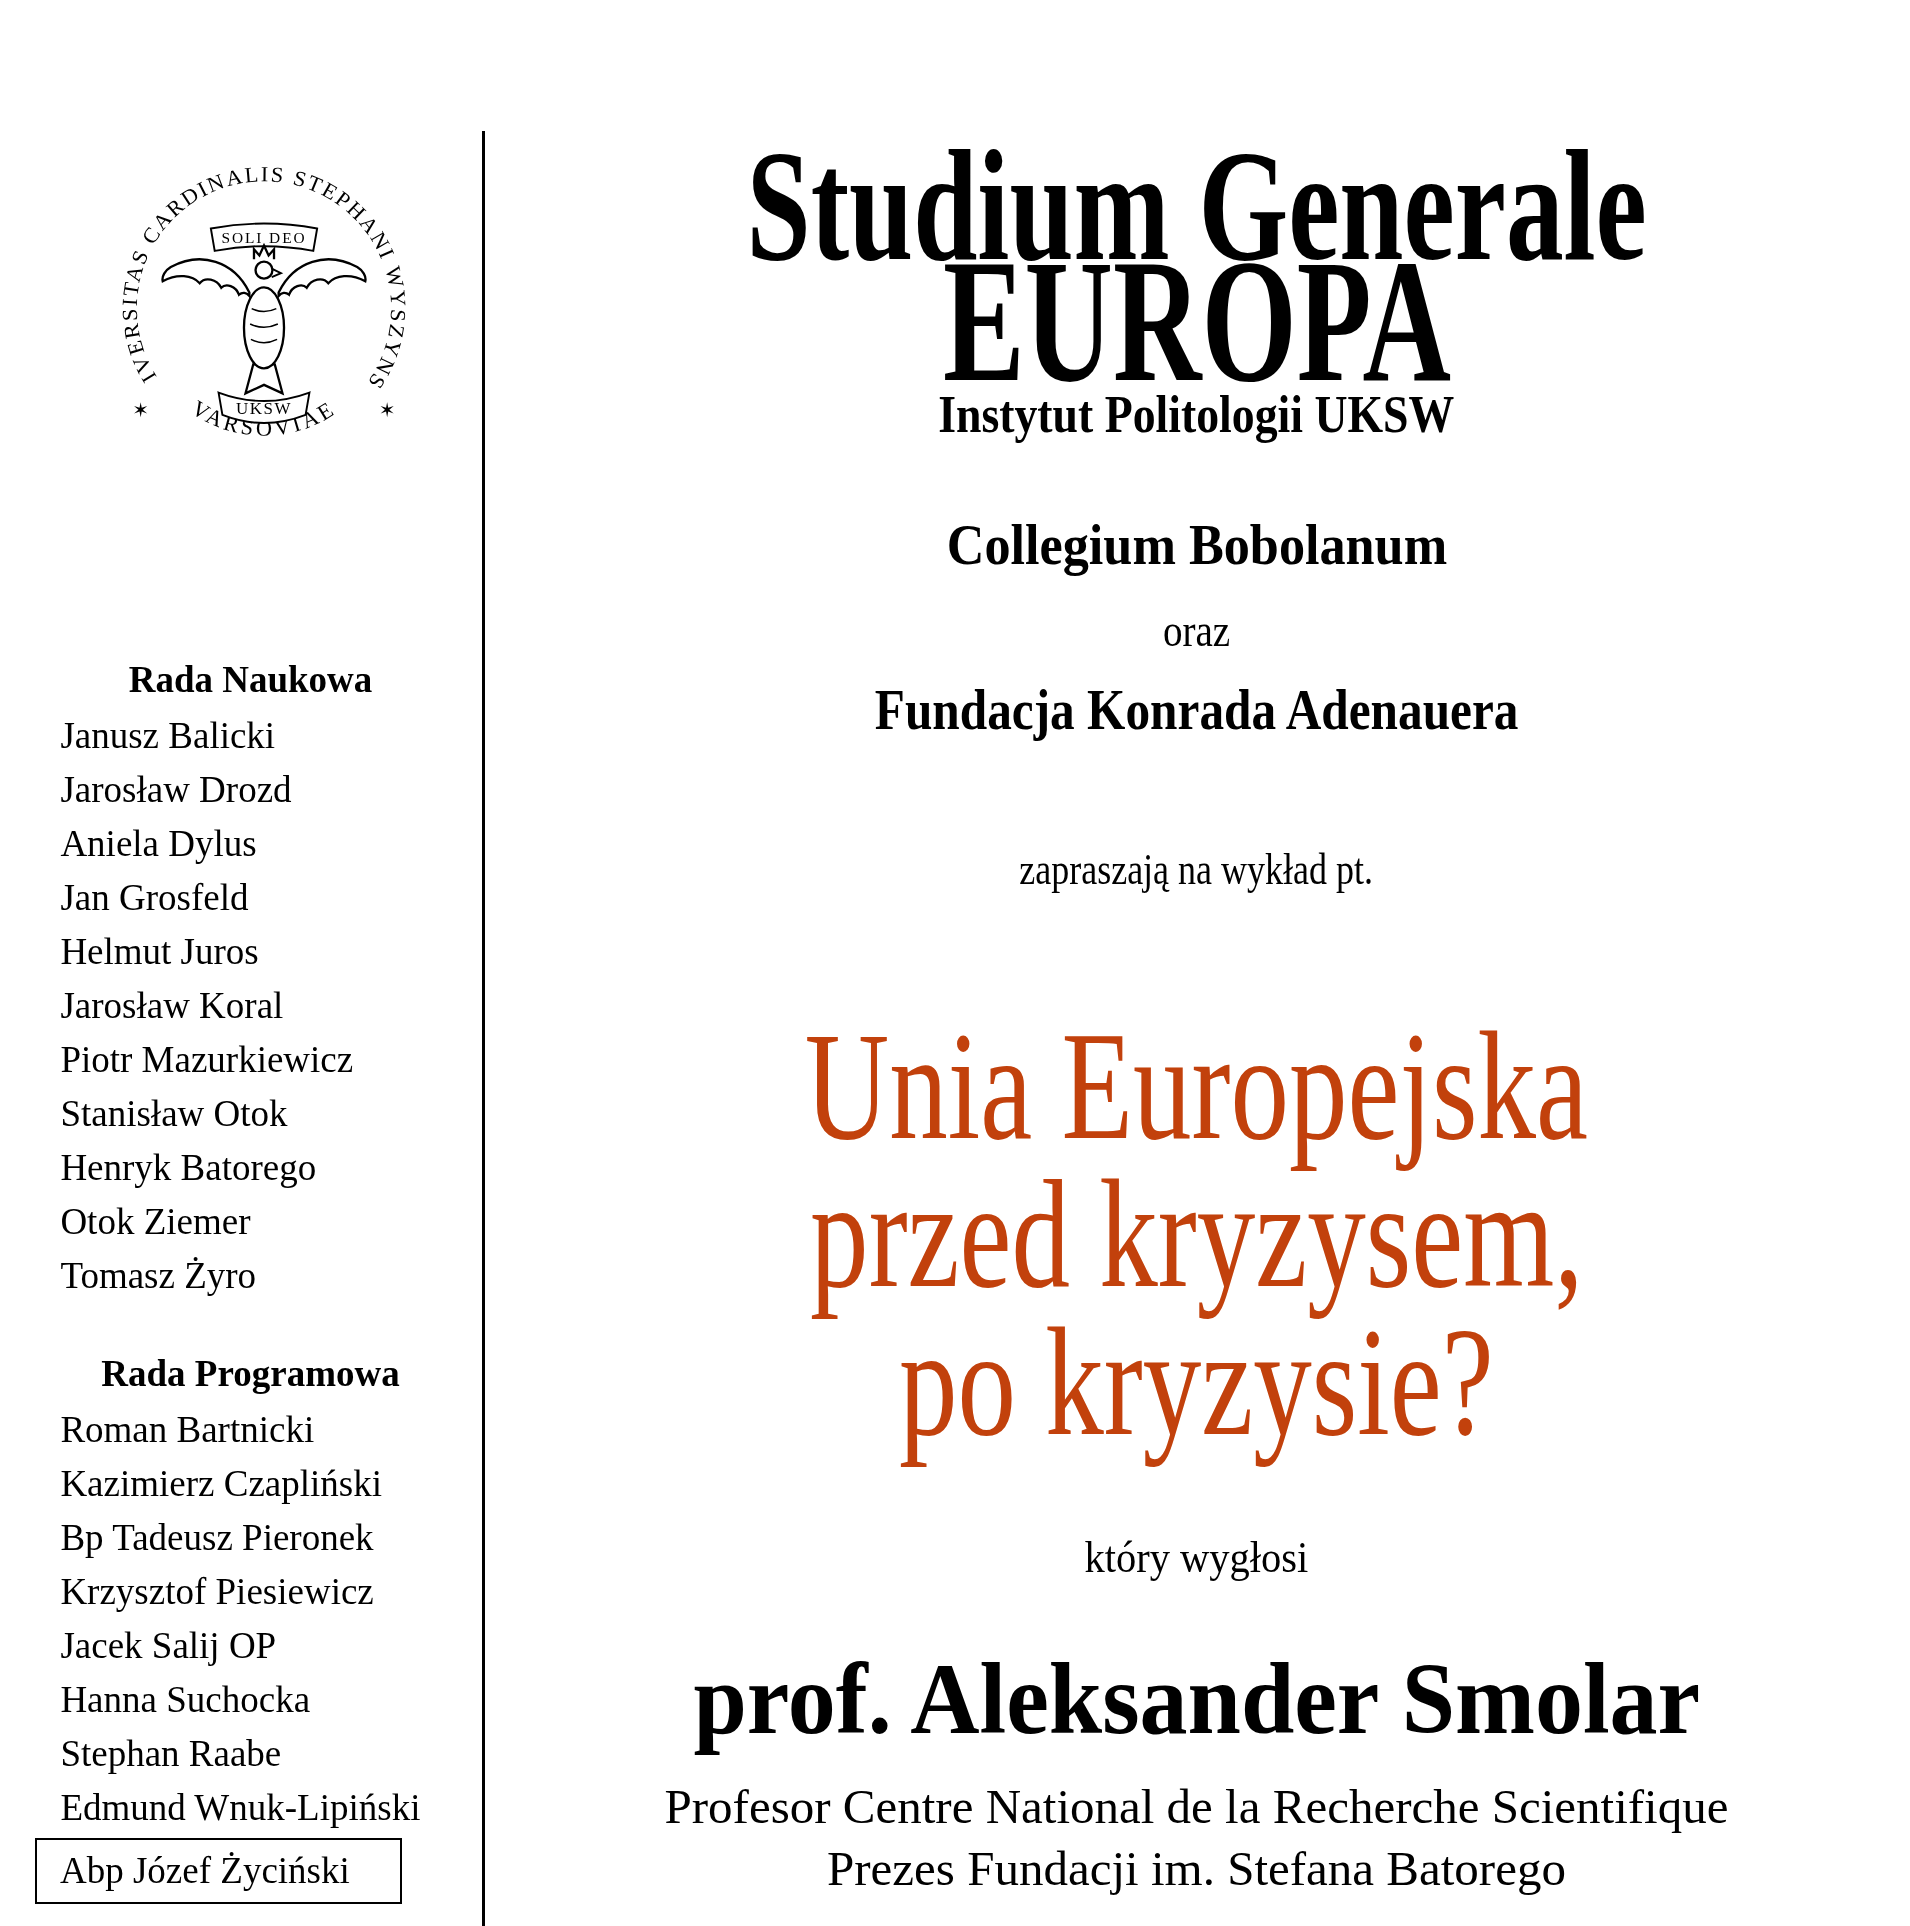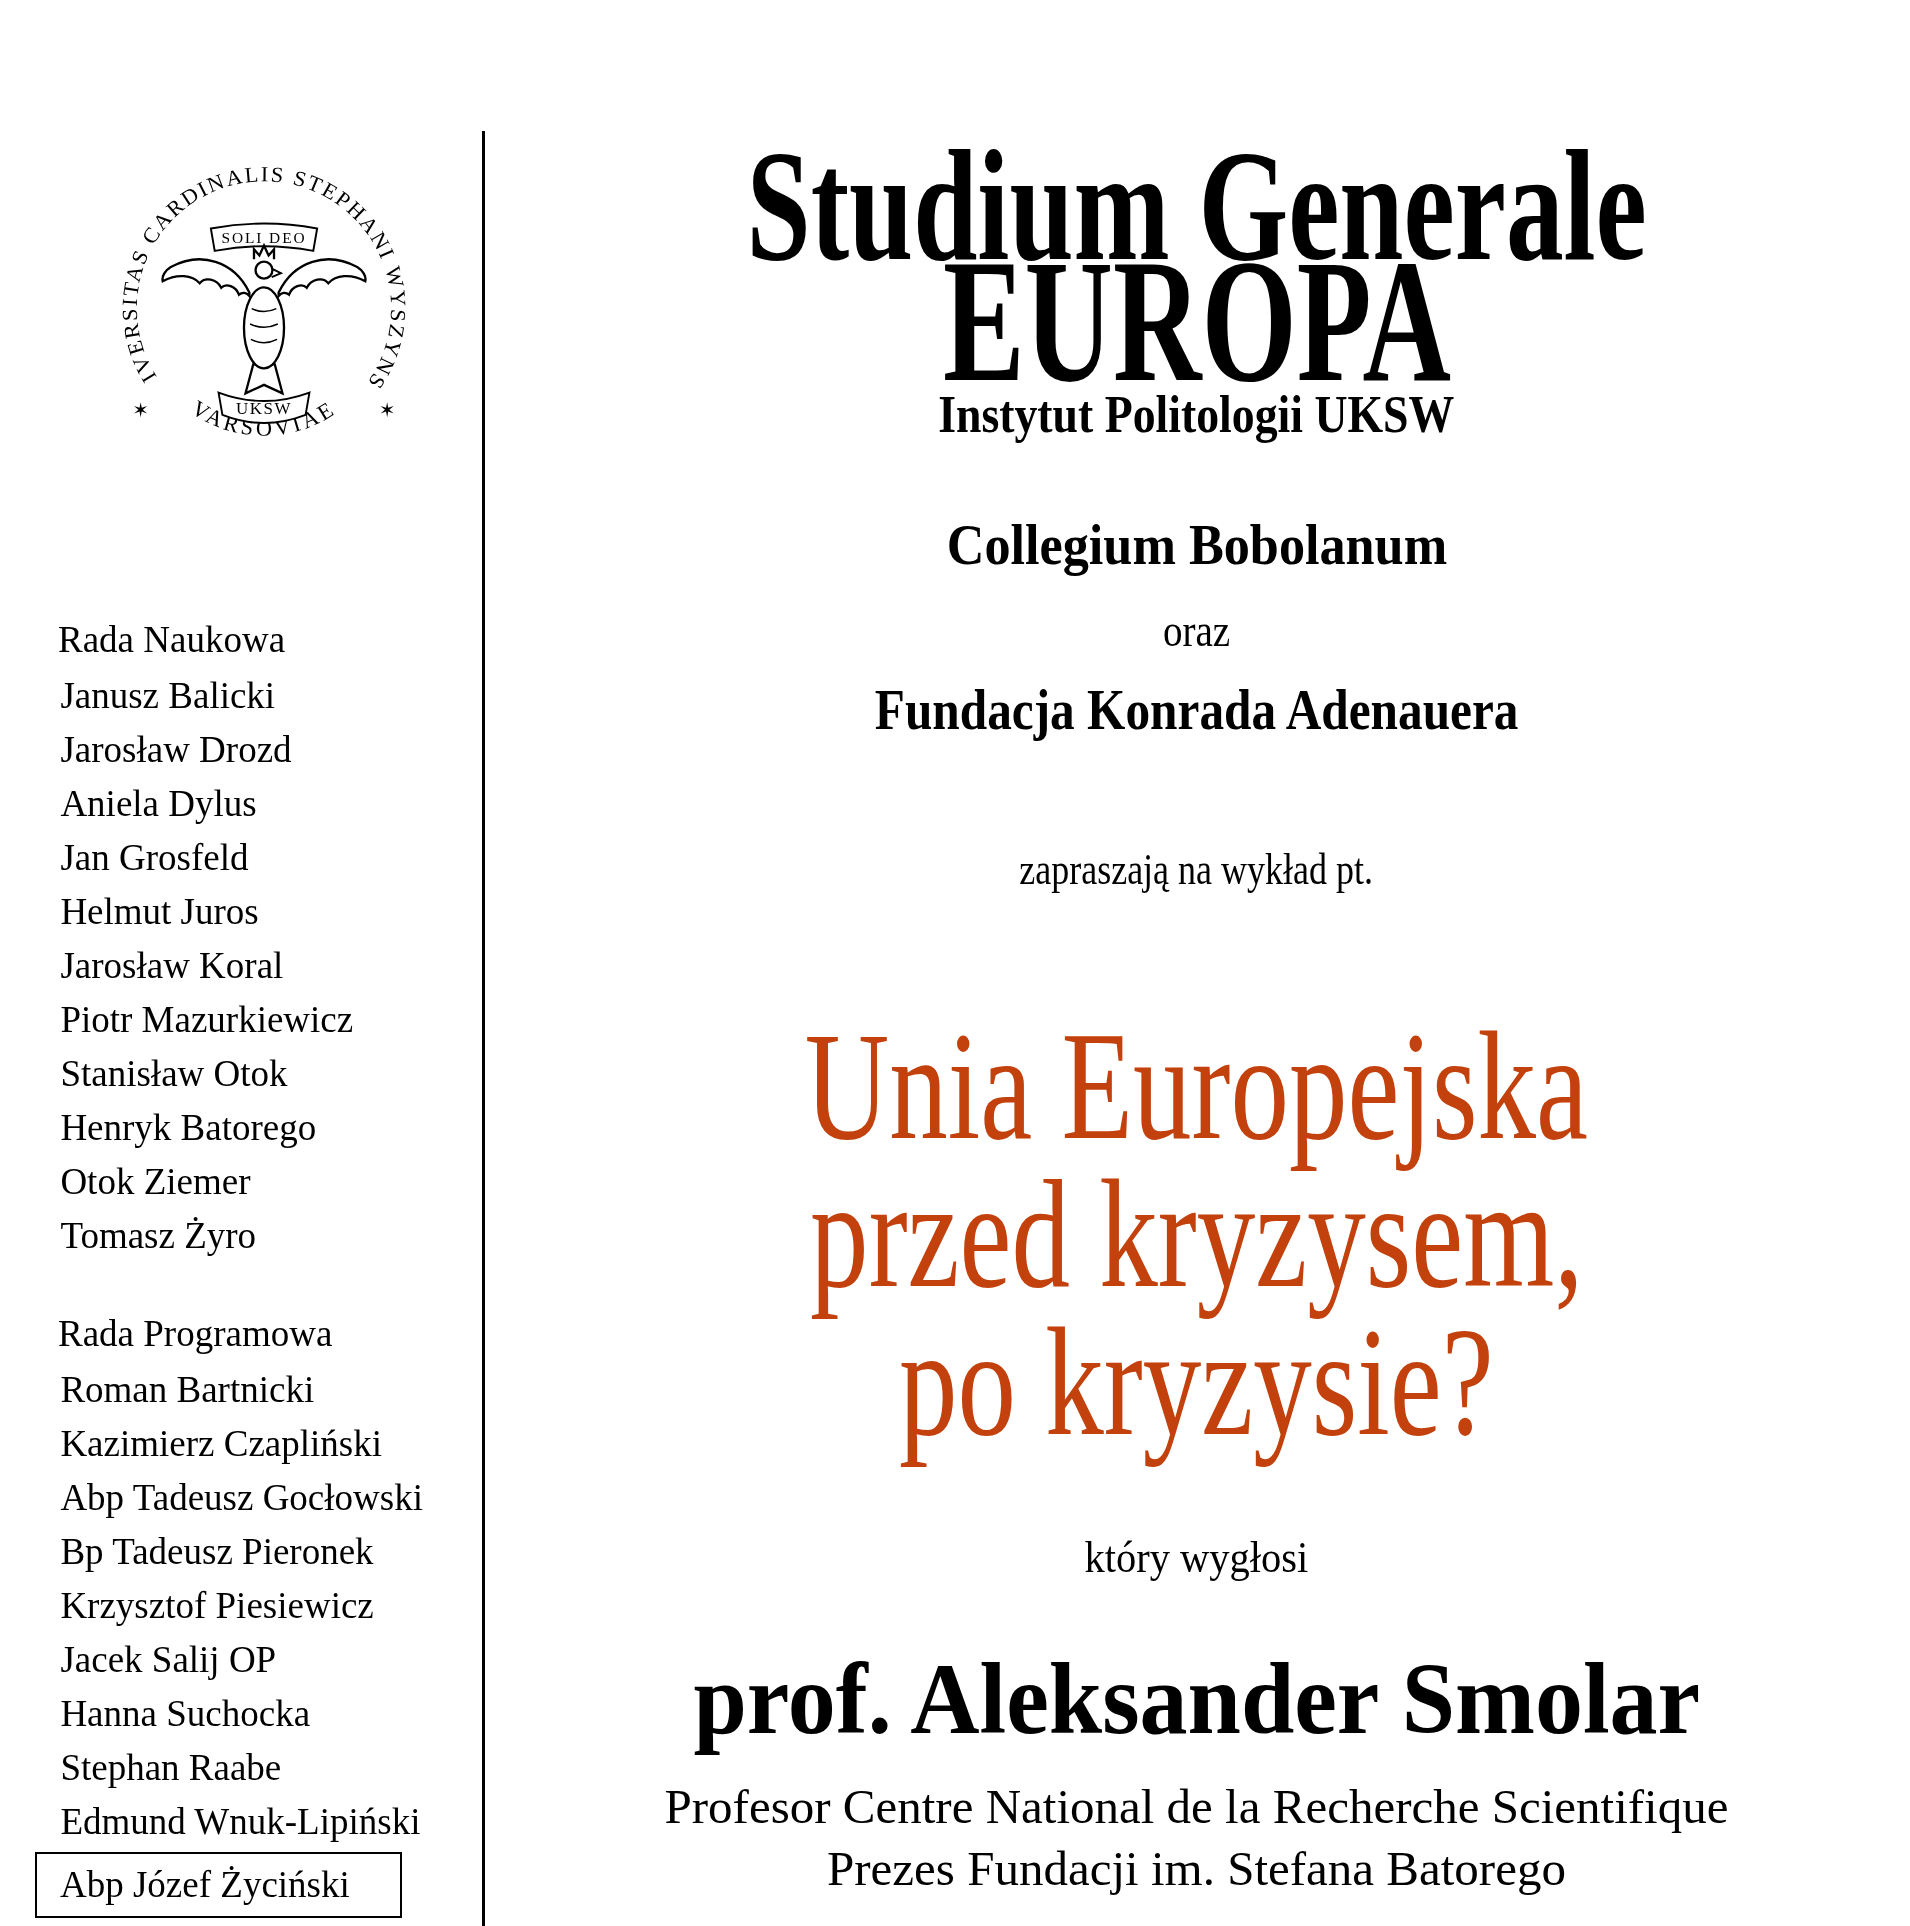--- a/index.html
+++ b/index.html
@@ -14,21 +14,21 @@
   
   .divider {position:absolute; left:482px; top:131px; width:3.1px; height:2481px; background:#000;}
 
   
   .seal {position:absolute; left:108px; top:143px; width:312px; height:362px;}
   .seal svg {width:100%; height:100%;}
   .seal text {font-family:"Liberation Serif", serif; fill:#000;}
 
   
   .rada {position:absolute; left:35px; width:424px; font-size:37px;}
-  .rada-heading {font-weight:normal; text-align:left; width:385px; margin-left:23px; height:58px; line-height:58px;}
+  .rada-heading {font-weight:bold; text-align:center; width:385px; margin-left:23px; height:58px; line-height:58px;margin-top:40px;}
   .rada-name {line-height:54px; padding-left:25.4px; white-space:nowrap;}
   .rada-name.boxed {border:2.3px solid #000; padding:3.9px 0 3.9px 23px; width:367px; box-sizing:border-box; margin-top:3.1px;}
 
   
   .lecture {position:absolute; left:482px; top:1012px; width:1429px; text-align:center; line-height:148px; font-size:154px; color:#c2410c; white-space:nowrap;}
 </style>
 </head>
 <body>
 
 <div class="page">
@@ -77,21 +77,20 @@
     <div class="rada-name">Stanisław Otok</div>
     <div class="rada-name">Henryk Batorego</div>
     <div class="rada-name">Otok Ziemer</div>
     <div class="rada-name">Tomasz Żyro</div>
   </div>
 
   <div class="rada" style="top:1305px;">
     <div class="rada-heading">Rada Programowa</div>
     <div class="rada-name">Roman Bartnicki</div>
     <div class="rada-name">Kazimierz Czapliński</div>
-    <div class="rada-name">Abp Tadeusz Gocłowski</div>
     <div class="rada-name">Bp Tadeusz Pieronek</div>
     <div class="rada-name">Krzysztof Piesiewicz</div>
     <div class="rada-name">Jacek Salij OP</div>
     <div class="rada-name">Hanna Suchocka</div>
     <div class="rada-name">Stephan Raabe</div>
     <div class="rada-name">Edmund Wnuk-Lipiński</div>
     <div class="rada-name boxed">Abp Józef Życiński</div>
   </div>
 
   <div class="center-line bold" style="top:127px; font-size:158px;"><span class="cx" style="transform:scaleX(.73);">Studium Generale</span></div>

